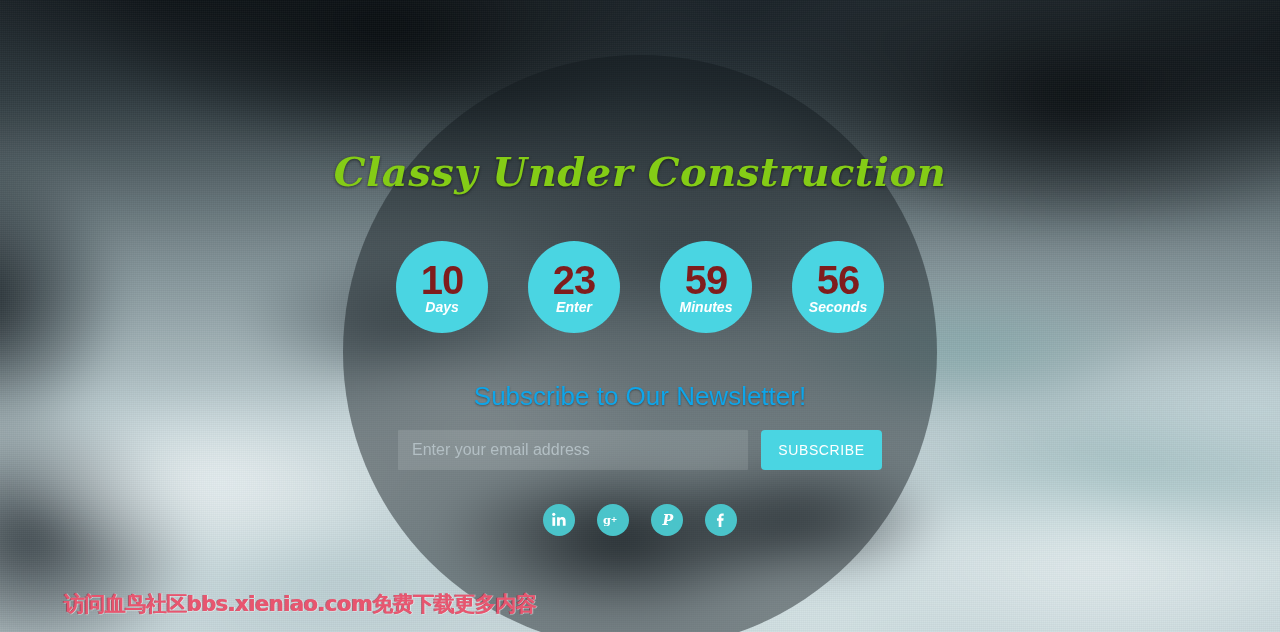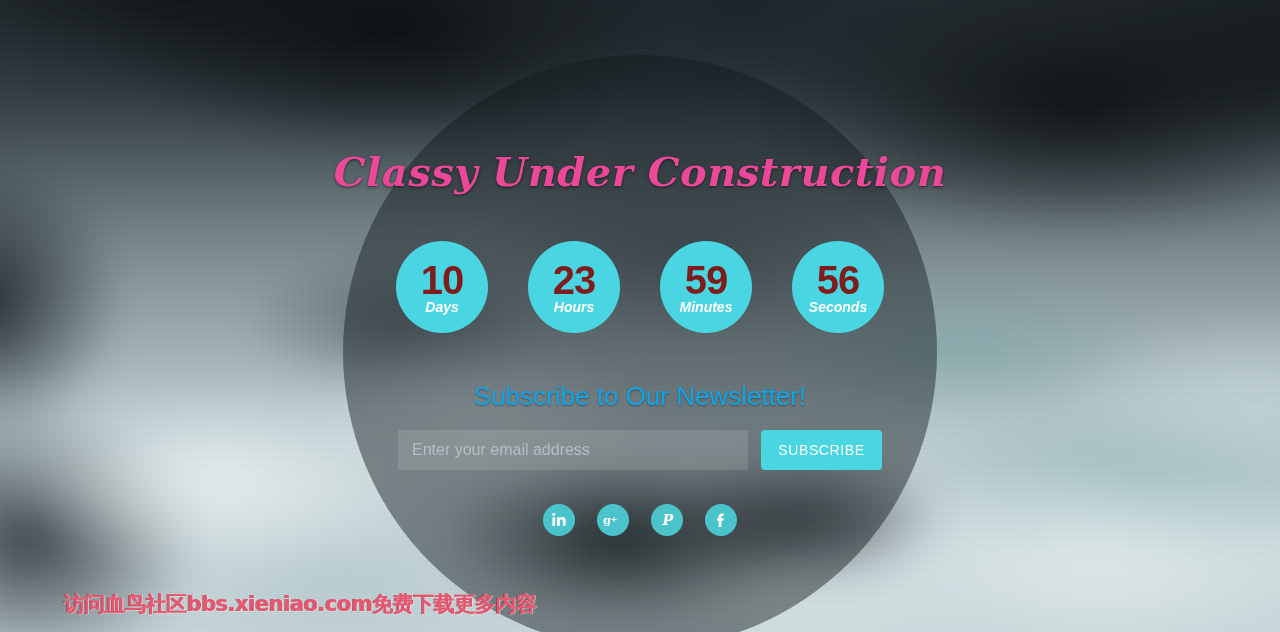--- a/index.html
+++ b/index.html
@@ -81,21 +81,21 @@
     align-items:center;
   }
 
   #site-title {
     margin-top:148px;
     font-family:"DejaVu Serif", serif;
     font-style:italic;
     font-weight:bold;
     font-size:40px;
     letter-spacing:.5px;
-    color:#ec4899;
+    color:#84cc16;
     text-shadow:0 1px 3px rgba(0,0,0,.55);
     white-space:nowrap;
   }
 
   #countdown {
     margin-top:46px;
     display:flex;
     gap:40px;
   }
 
@@ -218,21 +218,21 @@
 
     <div id="countdown">
 
       <div class="cd-unit">
         <div class="cd-value">10</div>
         <div class="cd-label">Days</div>
       </div>
 
       <div class="cd-unit">
         <div class="cd-value">23</div>
-        <div class="cd-label">Hours</div>
+        <div class="cd-label">Enter</div>
       </div>
 
       <div class="cd-unit">
         <div class="cd-value">59</div>
         <div class="cd-label">Minutes</div>
       </div>
 
       <div class="cd-unit">
         <div class="cd-value">56</div>
         <div class="cd-label">Seconds</div>

